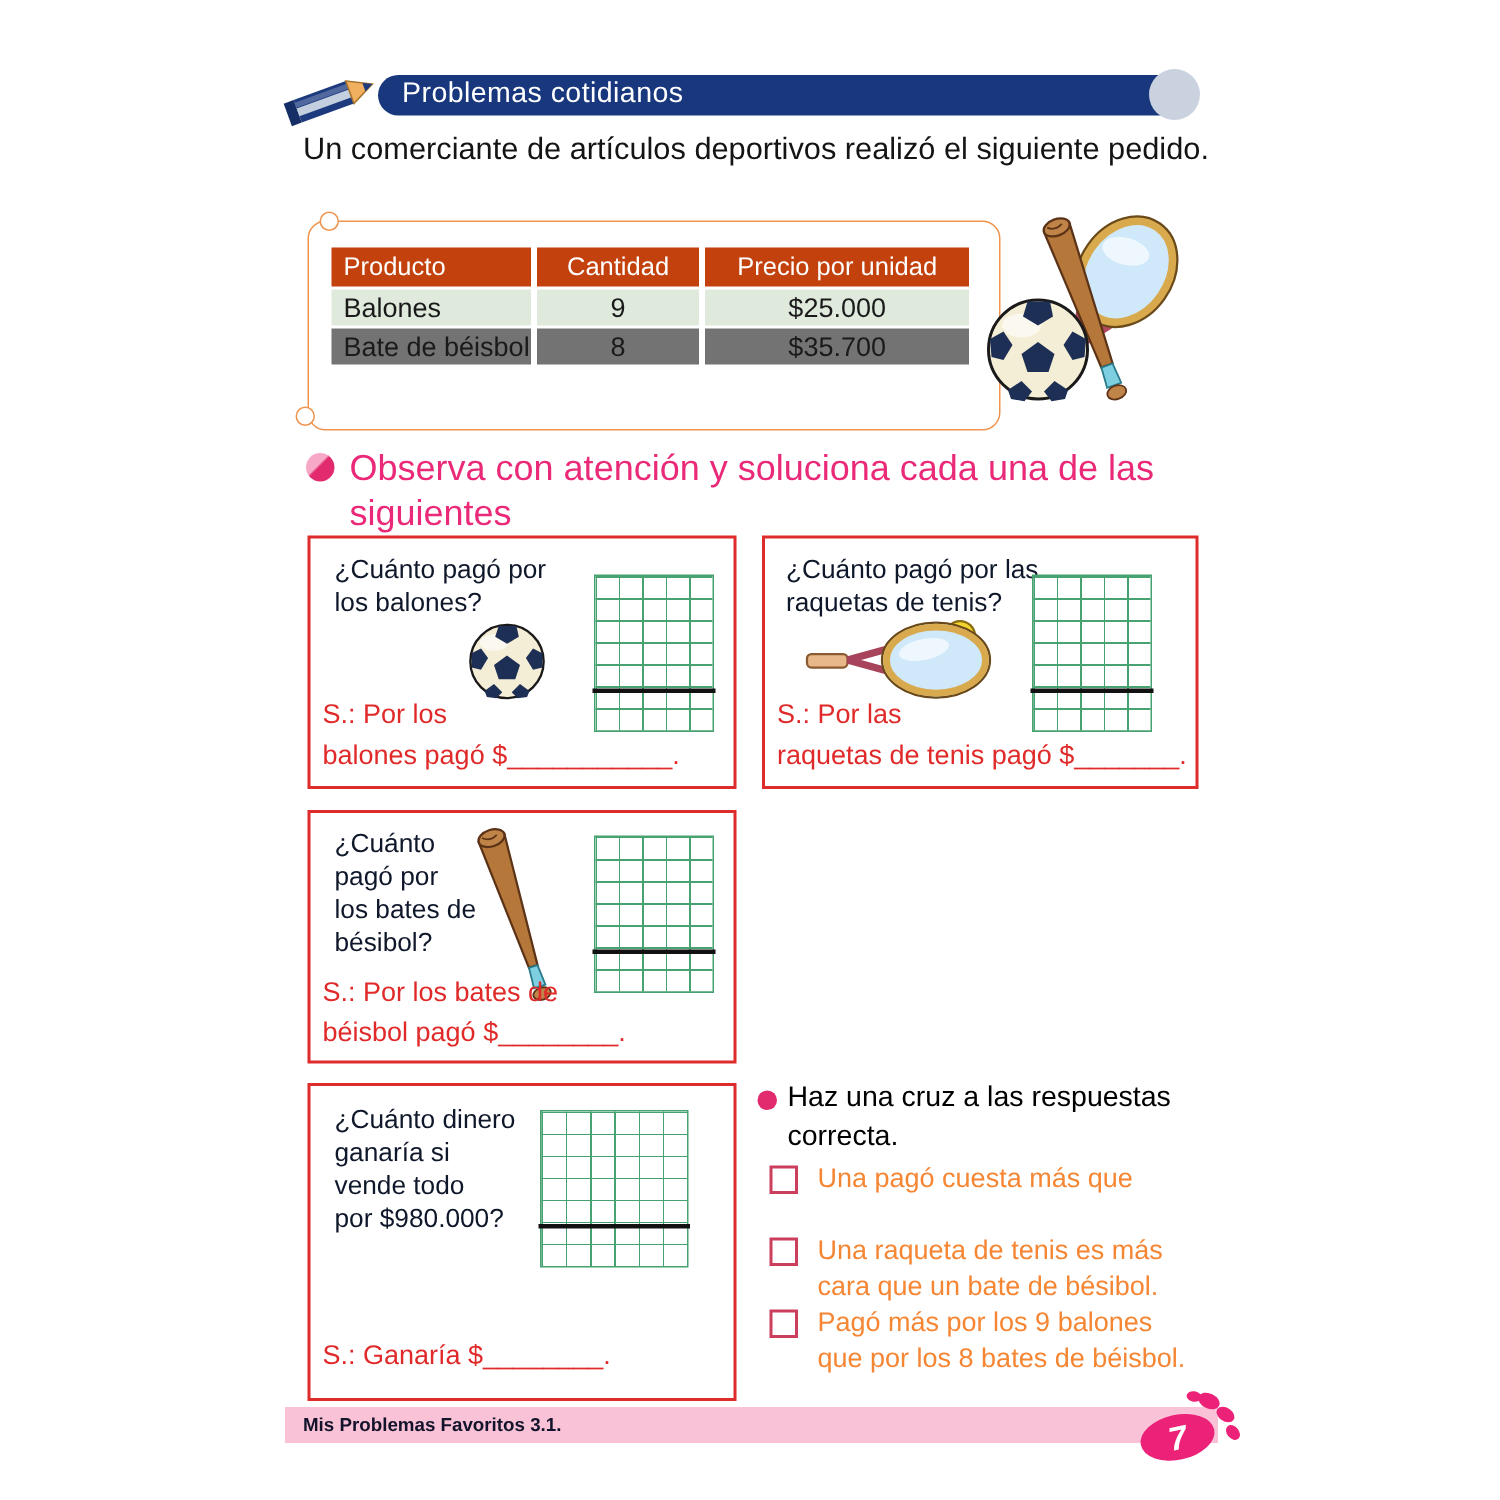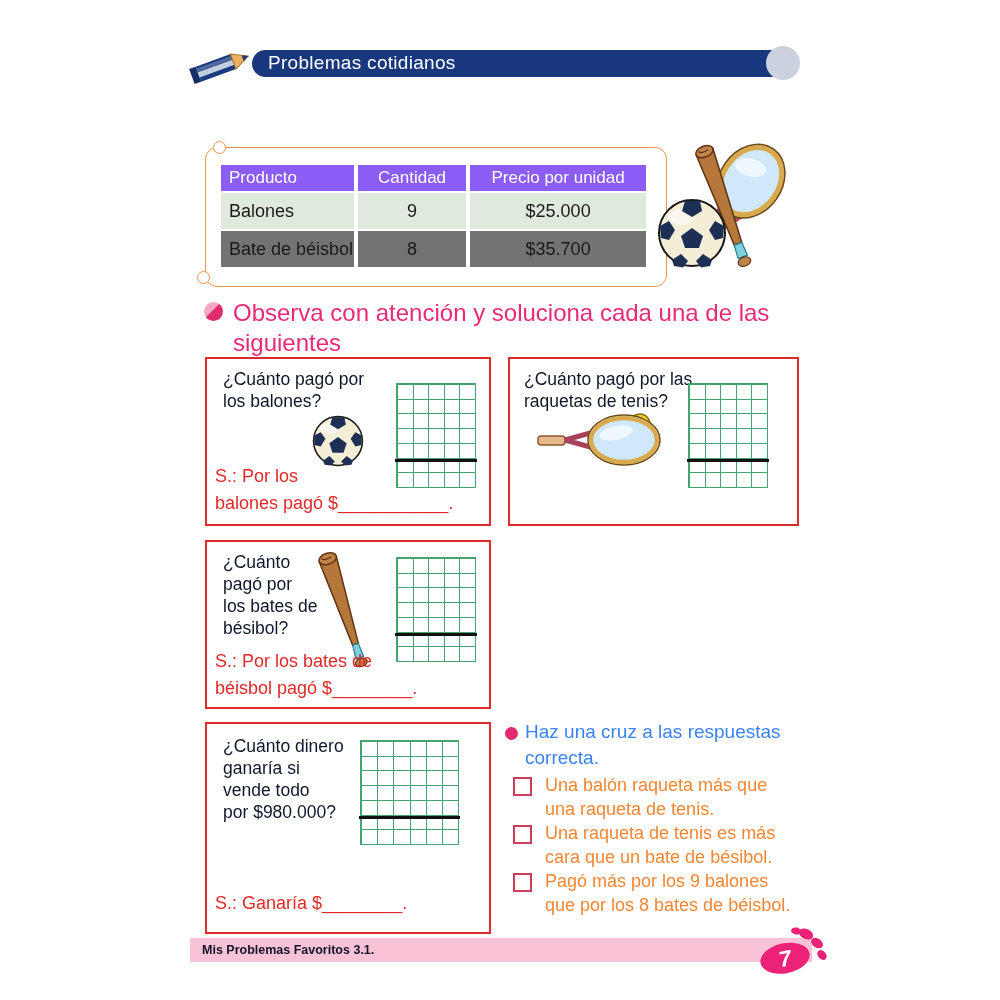--- a/index.html
+++ b/index.html
@@ -11,22 +11,22 @@
   #banner{left:252px;top:50px;width:545px;height:27px;background:#18377d;border-radius:14px;}
   #banner-title{left:268px;top:52px;font-size:19px;color:#fff;letter-spacing:.3px;}
   #banner-circle{left:766px;top:46px;width:34px;height:34px;border-radius:50%;background:#c9d2de;}
   #subtitle{left:202px;top:88px;font-size:20.5px;color:#141414;}
 
   
   #scroll-frame{left:205px;top:147px;width:460px;height:138px;border:1.5px solid #ef944f;border-radius:12px;background:#fff;}
   .curl{width:11px;height:11px;border:1.5px solid #ef944f;border-radius:50%;background:#fff;}
   #order-table-wrap{left:217px;top:163px;width:433px;}
   table{border-collapse:separate;border-spacing:4px 2px;}
-  td{height:36px;font-size:18px;padding:0;}
-  tr.hdr td{background:#8b5cf6;color:#fff;font-size:17px;height:26px;}
+  td{height:24px;font-size:18px;padding:0;}
+  tr.hdr td{background:#c2410c;color:#fff;font-size:17px;height:26px;}
   td.c0{width:127px;text-align:left;padding-left:8px;}
   td.c1{width:110px;text-align:center;}
   td.c2{width:180px;text-align:center;}
   tr.r0 td{background:#dfe9dc;}
   tr.r1 td{background:#fff100;}
   tr.r2 td{background:#737373;}
 
   
   .bullet-big{width:19px;height:19px;border-radius:50%;
     background:linear-gradient(135deg,#f6a8c6 0%,#f6a8c6 42%,#e22b6e 48%,#e22b6e 100%);}
@@ -38,21 +38,21 @@
   .q-text{font-size:17.5px;line-height:22px;color:#0f172a;}
   .ans{color:#e02a2a;font-size:18px;line-height:27px;white-space:nowrap;}
   .calc-grid{border:1px solid #46a271;
     background-image:repeating-linear-gradient(90deg,#46a271 0 1px,transparent 1px 15.6px),
                      repeating-linear-gradient(180deg,#46a271 0 1px,transparent 1px 14.71px);}
   .calc-grid.six{background-image:repeating-linear-gradient(90deg,#46a271 0 1px,transparent 1px 16.17px),
                      repeating-linear-gradient(180deg,#46a271 0 1px,transparent 1px 14.71px);}
   .answer-line{position:absolute;left:-2px;right:-2px;height:3px;background:#111;}
 
   
-  #chk-title{left:525px;top:719px;width:280px;font-size:19px;line-height:26px;color:#3b82f6;}
+  #chk-title{left:525px;top:719px;width:280px;font-size:19px;line-height:26px;color:#000000;}
   .chk{width:15px;height:15px;border:2.5px solid #cc3f5c;background:#fff;}
   .chk-text{width:272px;font-size:18px;line-height:24px;color:#f58634;}
 
   
   #footer-bar{left:190px;top:938px;width:622px;height:24px;background:#f9c2d6;}
   #footer-text{left:202px;top:943px;font-size:12.5px;font-weight:bold;color:#13142b;}
 </style>
 </head>
 <body>
 
@@ -64,20 +64,21 @@
       <rect x="11" y="22" width="37" height="16" fill="#1c3a7d"></rect>
       <rect x="11" y="24" width="37" height="3.5" fill="#51699f"></rect>
       <rect x="11" y="28" width="37" height="5.5" fill="#c3cfdf"></rect>
       <polygon points="48,22 64,30 48,38" fill="#f0b060" stroke="#a8732c" stroke-width="1"></polygon>
       <polygon points="58,27 64,30 58,33" fill="#1c3a7d"></polygon>
     </g>
   </svg>
   <div class="abs" id="banner"></div>
   <div class="abs" id="banner-title">Problemas cotidianos</div>
   <div class="abs" id="banner-circle"></div>
+  <div class="abs" id="subtitle">Un comerciante de artículos deportivos realizó el siguiente pedido.</div>
 
   <div class="abs" id="scroll-frame"></div>
   <div class="abs curl" style="left:213px;top:141px"></div>
   <div class="abs curl" style="left:197px;top:271px"></div>
 
   <div class="abs" id="order-table-wrap">
     <table>
       <tbody>
           <tr class="hdr">
         <td class="c0">Producto</td>
@@ -171,20 +172,24 @@
       <path d="M97,7 Q104,13 97,19" stroke="#ffffff" stroke-width="1.3" fill="none" opacity=".8"></path>
       <rect x="2" y="25" width="27" height="9" rx="3" fill="#e8b88a" stroke="#8a5a30" stroke-width="1.5"></rect>
       <path d="M29,29 L58,21 M29,29 L58,37" stroke="#a8435c" stroke-width="5" fill="none"></path>
       <ellipse cx="88" cy="29" rx="36" ry="25" fill="#cfe9fa" stroke="#6b4a1a" stroke-width="1.5"></ellipse>
       <ellipse cx="88" cy="29" rx="33" ry="22" fill="none" stroke="#d9a94e" stroke-width="4.5"></ellipse>
       <ellipse cx="80" cy="22" rx="17" ry="7" fill="#ffffff" opacity=".65" transform="rotate(-12 80 22)"></ellipse>
     </svg>
     <div class="abs calc-grid" style="left:178px;top:24px;width:78px;height:103px">
       <div class="answer-line" style="top:75px"></div>
     </div>
+    <div class="abs ans" style="left:8px;top:104px">
+      <div>S.: Por las</div>
+      <div>raquetas de tenis pagó $_______.</div>
+    </div>
   </div>
 
   <div class="abs q-box" style="left:205px;top:540px;width:282px;height:165px">
     <div class="abs q-text" style="left:16px;top:9px">
       <div>¿Cuánto</div>
       <div>pagó por</div>
       <div>los bates de</div>
       <div>bésibol?</div>
     </div>
     <svg class="abs" style="left:88px;top:4px" width="100" height="132" viewBox="0 0 100 132">
@@ -220,22 +225,21 @@
   </div>
 
   <div class="abs bullet-small" style="left:505px;top:727px"></div>
   <div class="abs" id="chk-title">
     <div>Haz una cruz a las respuestas</div>
     <div>correcta.</div>
   </div>
 
   <div class="abs chk" style="left:513px;top:777px"></div>
   <div class="abs chk-text" style="left:545px;top:773px">
-    <div>Una balón raqueta más que</div>
-    <div>una raqueta de tenis.</div>
+    <div>Una pagó cuesta más que</div>
   </div>
 
   <div class="abs chk" style="left:513px;top:825px"></div>
   <div class="abs chk-text" style="left:545px;top:821px">
     <div>Una raqueta de tenis es más</div>
     <div>cara que un bate de bésibol.</div>
   </div>
 
   <div class="abs chk" style="left:513px;top:873px"></div>
   <div class="abs chk-text" style="left:545px;top:869px">

